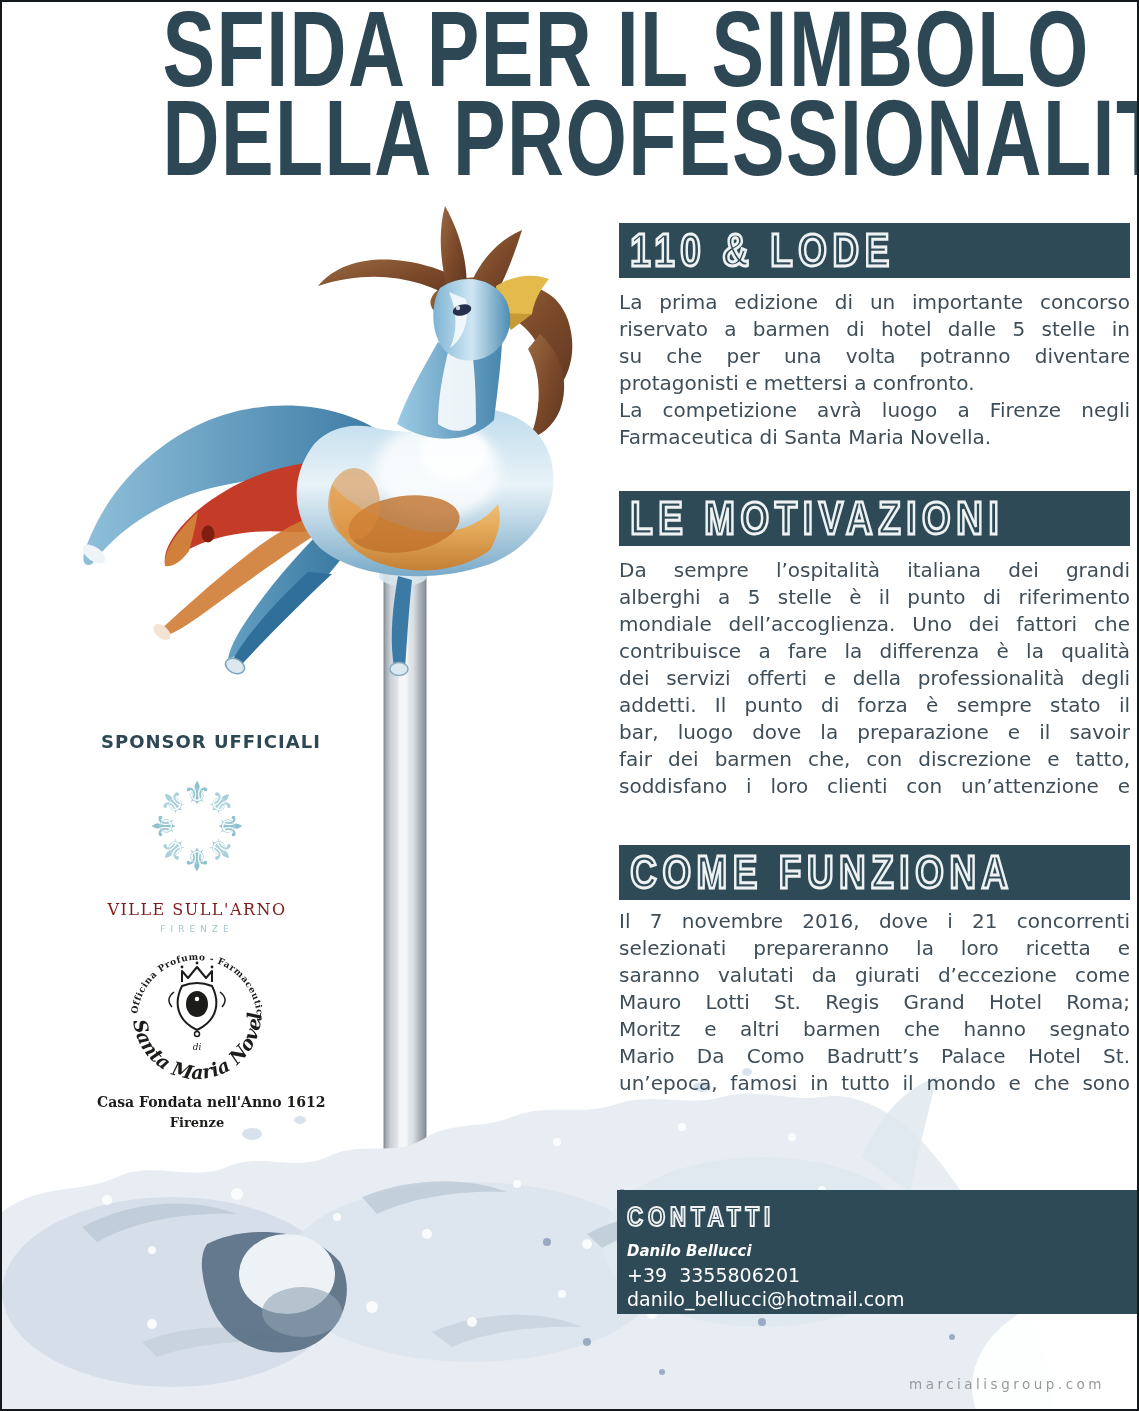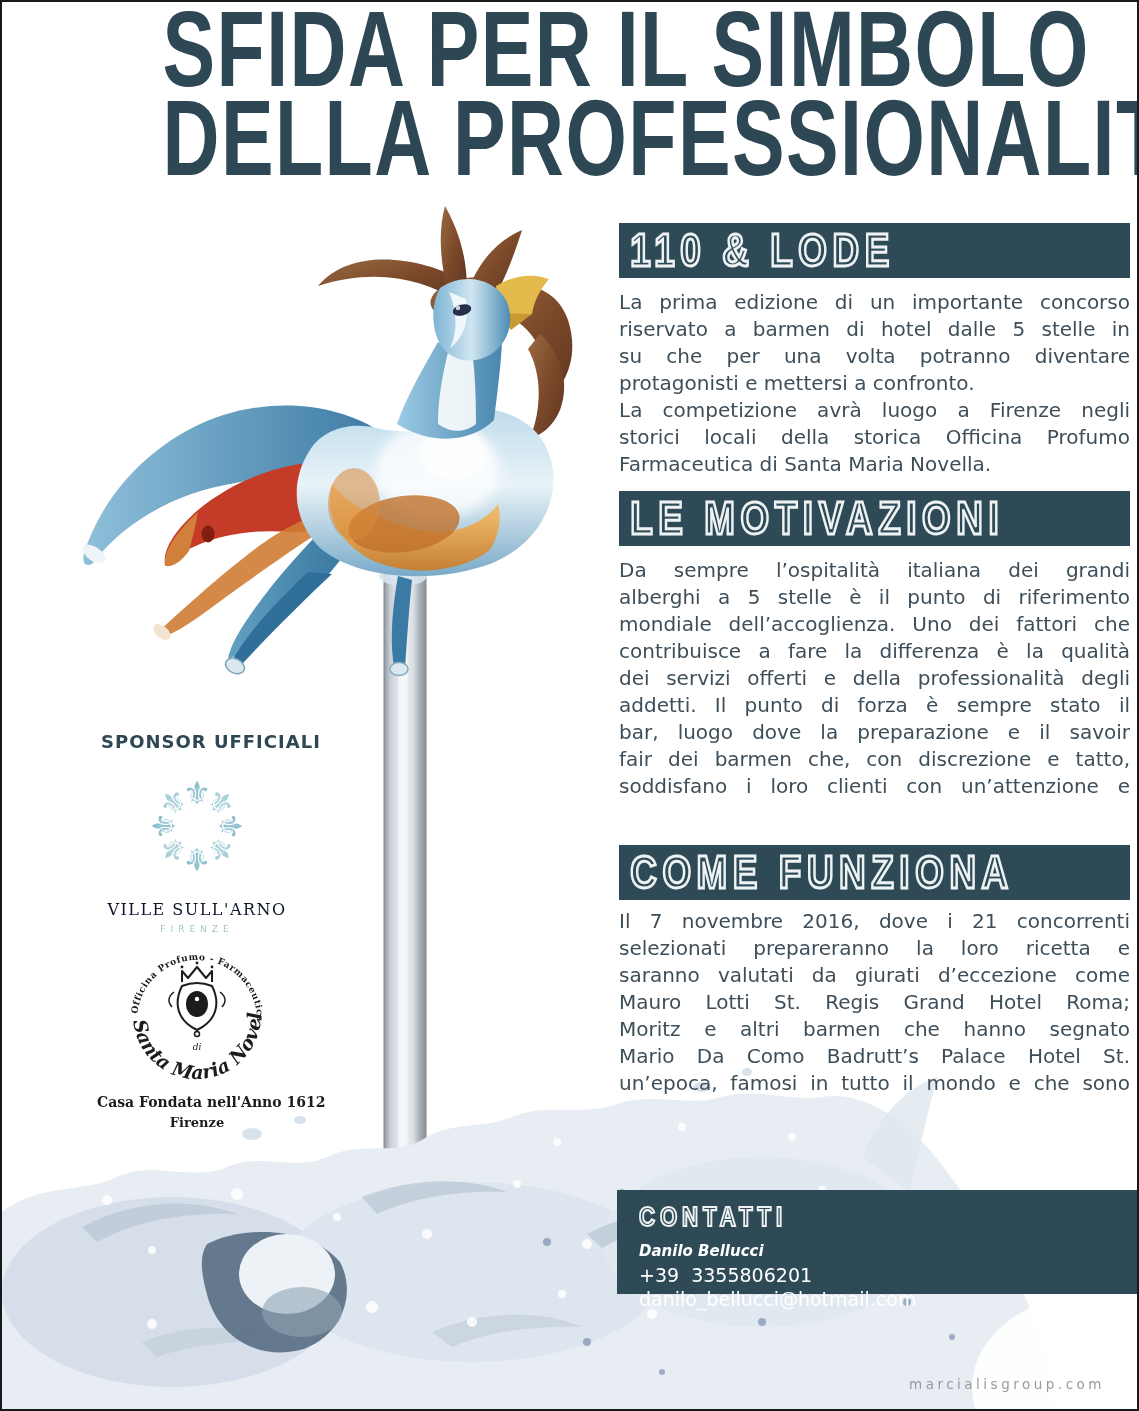--- a/index.html
+++ b/index.html
@@ -21,34 +21,34 @@
     padding-left:14px;letter-spacing:7px;white-space:nowrap;
     color:rgba(46,74,87,0.92);-webkit-text-stroke:3px #eef2f3;}
   .para{position:absolute;left:617px;width:511px;color:#3e4e59;
     font-size:20px;line-height:27px;}
   .ln{text-align:justify;text-align-last:justify;}
   .ln.end{text-align-last:left;}
   .b110{top:221px;} .p110{top:287px;}
   .bmot{top:489px;} .pmot{top:555px;}
   .bcome{top:843px;} .pcome{top:906px;}
   
-  .contact{position:absolute;left:615px;top:1188px;width:522px;height:104px;
-    background:#2e4a57;color:#ffffff;padding:12px 0 0 22px;box-sizing:border-box;}
+  .contact{position:absolute;left:615px;top:1188px;width:522px;height:124px;
+    background:#2e4a57;color:#ffffff;padding:12px 0 0 10px;box-sizing:border-box;}
   .contact-heading{display:inline-block;transform:scaleX(0.82);transform-origin:left center;
     font-family:"Liberation Sans",sans-serif;font-weight:700;font-size:27px;line-height:30px;
     letter-spacing:6px;color:rgba(46,74,87,0.92);-webkit-text-stroke:2.2px #eef2f3;
     margin-bottom:7px;white-space:nowrap;}
   .contact .cname{font-weight:700;font-size:15px;line-height:24px;font-style:italic;}
   .contact .cline{font-size:19px;line-height:24px;white-space:pre;}
   
   .sponsor-label{position:absolute;left:99px;top:729px;font-weight:700;font-size:18px;
     letter-spacing:1px;color:#2d4854;}
   .ville{position:absolute;left:95px;top:762px;width:200px;text-align:center;}
   .ville-name{font-family:"DejaVu Serif",serif;font-size:16px;letter-spacing:1.5px;
-    color:#0f172a;margin-top:4px;white-space:nowrap;}
+    color:#7f1d1d;margin-top:4px;white-space:nowrap;}
   .ville-city{font-size:9px;letter-spacing:5px;color:#a3c6cd;margin-top:5px;}
   .smn{position:absolute;left:95px;top:938px;width:200px;text-align:center;color:#1c1c1a;}
   .smn-founded{font-family:"DejaVu Serif",serif;font-weight:700;font-size:14px;margin-top:0px;white-space:nowrap;}
   .smn-city{font-family:"DejaVu Serif",serif;font-weight:700;font-size:13px;margin-top:5px;}
   
   .site{position:absolute;right:32px;top:1374px;font-size:13.5px;letter-spacing:3.5px;color:#9a9a9a;margin-left:39px;}
 </style>
 </head>
 <body>
 
@@ -222,21 +222,20 @@
 
   <div class="banner b110">
     <span>110 &amp; LODE</span>
   </div>
   <div class="para p110">
     <div class="ln">La prima edizione di un importante concorso</div>
     <div class="ln">riservato a barmen di hotel dalle 5 stelle in</div>
     <div class="ln">su che per una volta potranno diventare</div>
     <div class="ln end">protagonisti e mettersi a confronto.</div>
     <div class="ln">La competizione avrà luogo a Firenze negli</div>
-    <div class="ln">storici locali della storica Officina Profumo</div>
     <div class="ln end">Farmaceutica di Santa Maria Novella.</div>
   </div>
 
   <div class="banner bmot">
     <span>LE MOTIVAZIONI</span>
   </div>
   <div class="para pmot">
     <div class="ln">Da sempre l’ospitalità italiana dei grandi</div>
     <div class="ln">alberghi a 5 stelle è il punto di riferimento</div>
     <div class="ln">mondiale dell’accoglienza. Uno dei fattori che</div>

